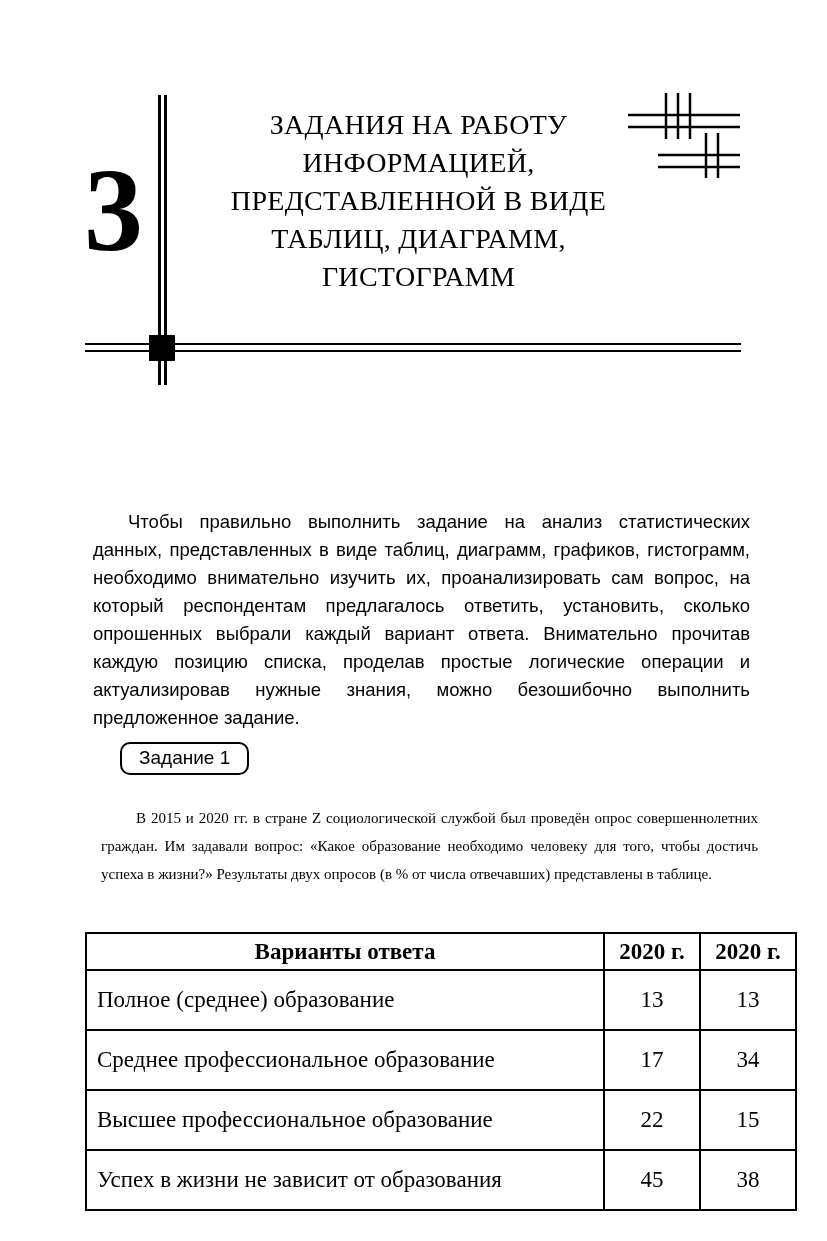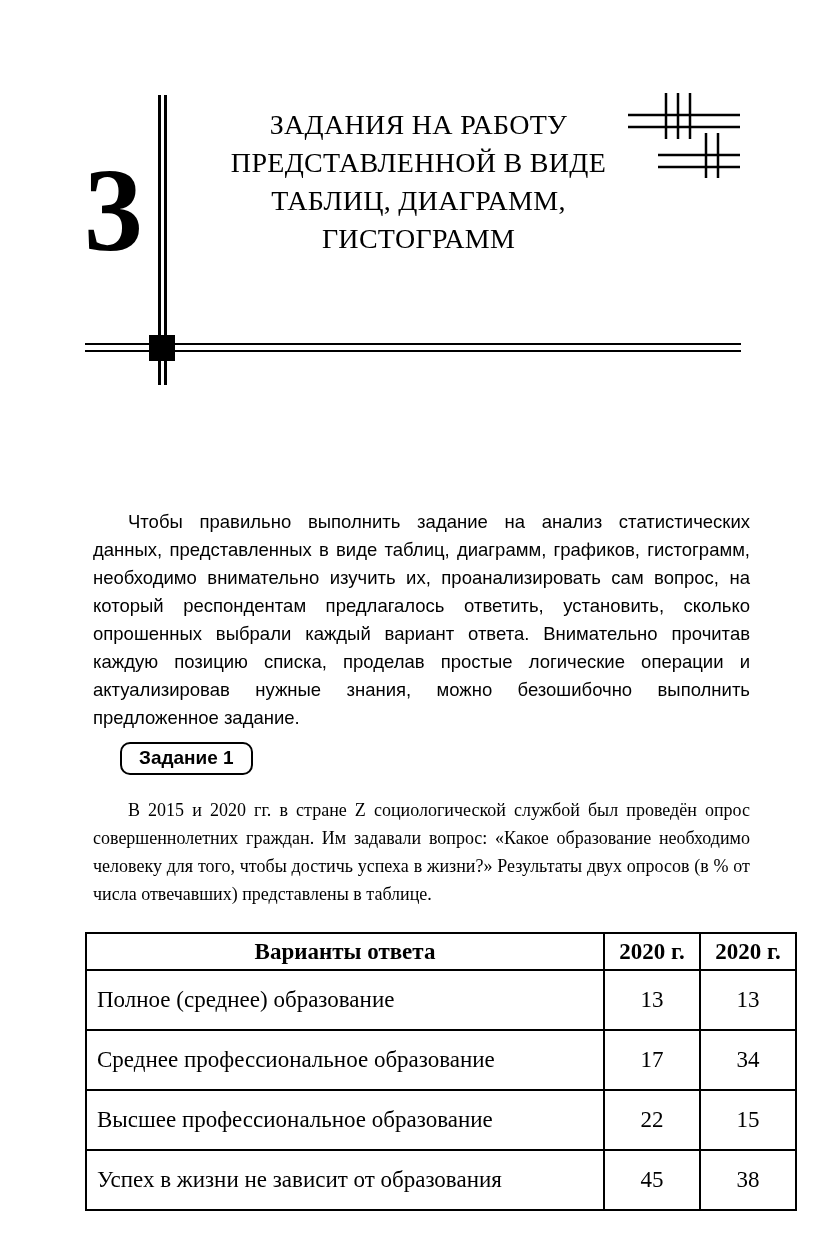--- a/index.html
+++ b/index.html
@@ -83,31 +83,31 @@
     text-indent: 35px;
   }
   .task-badge {
     position: absolute;
     left: 120px;
     top: 742px;
     border: 2px solid #000;
     border-radius: 10px;
     padding: 3px 17px 4px 17px;
     font-family: "Liberation Sans", sans-serif;
-    font-weight: bold;
+    font-weight: normal;
     font-size: 19px;
   }
   .task-text {
     position: absolute;
     left: 85px;
     top: 788px;
     width: 657px;
-    margin: 8px;
-    font-family: "Liberation Serif", serif;
-    font-size: 18px;
+    margin: 16px;
+    font-family: "Liberation Serif", serif;
+    font-size: 15px;
     line-height: 28px;
     text-align: justify;
     text-indent: 35px;
   }
 
   
   table.results {
     position: absolute;
     left: 85px;
     top: 932px;
@@ -137,20 +137,21 @@
 <body>
 
 <div class="page">
 
   <div class="chapter-number">3</div>
 
   <div class="v-rule"></div>
 
   <div class="chapter-title">
     <div>ЗАДАНИЯ НА РАБОТУ</div>
+    <div>ИНФОРМАЦИЕЙ,</div>
     <div>ПРЕДСТАВЛЕННОЙ В ВИДЕ</div>
     <div>ТАБЛИЦ, ДИАГРАММ,</div>
     <div>ГИСТОГРАММ</div>
   </div>
 
   <svg class="deco-grid" width="112" height="85" viewBox="0 0 112 85" aria-hidden="true">
     <g stroke="#000" stroke-width="2.5" fill="none">
       <line x1="0" y1="22" x2="112" y2="22"></line>
       <line x1="0" y1="34" x2="112" y2="34"></line>
       <line x1="30" y1="62" x2="112" y2="62"></line>

